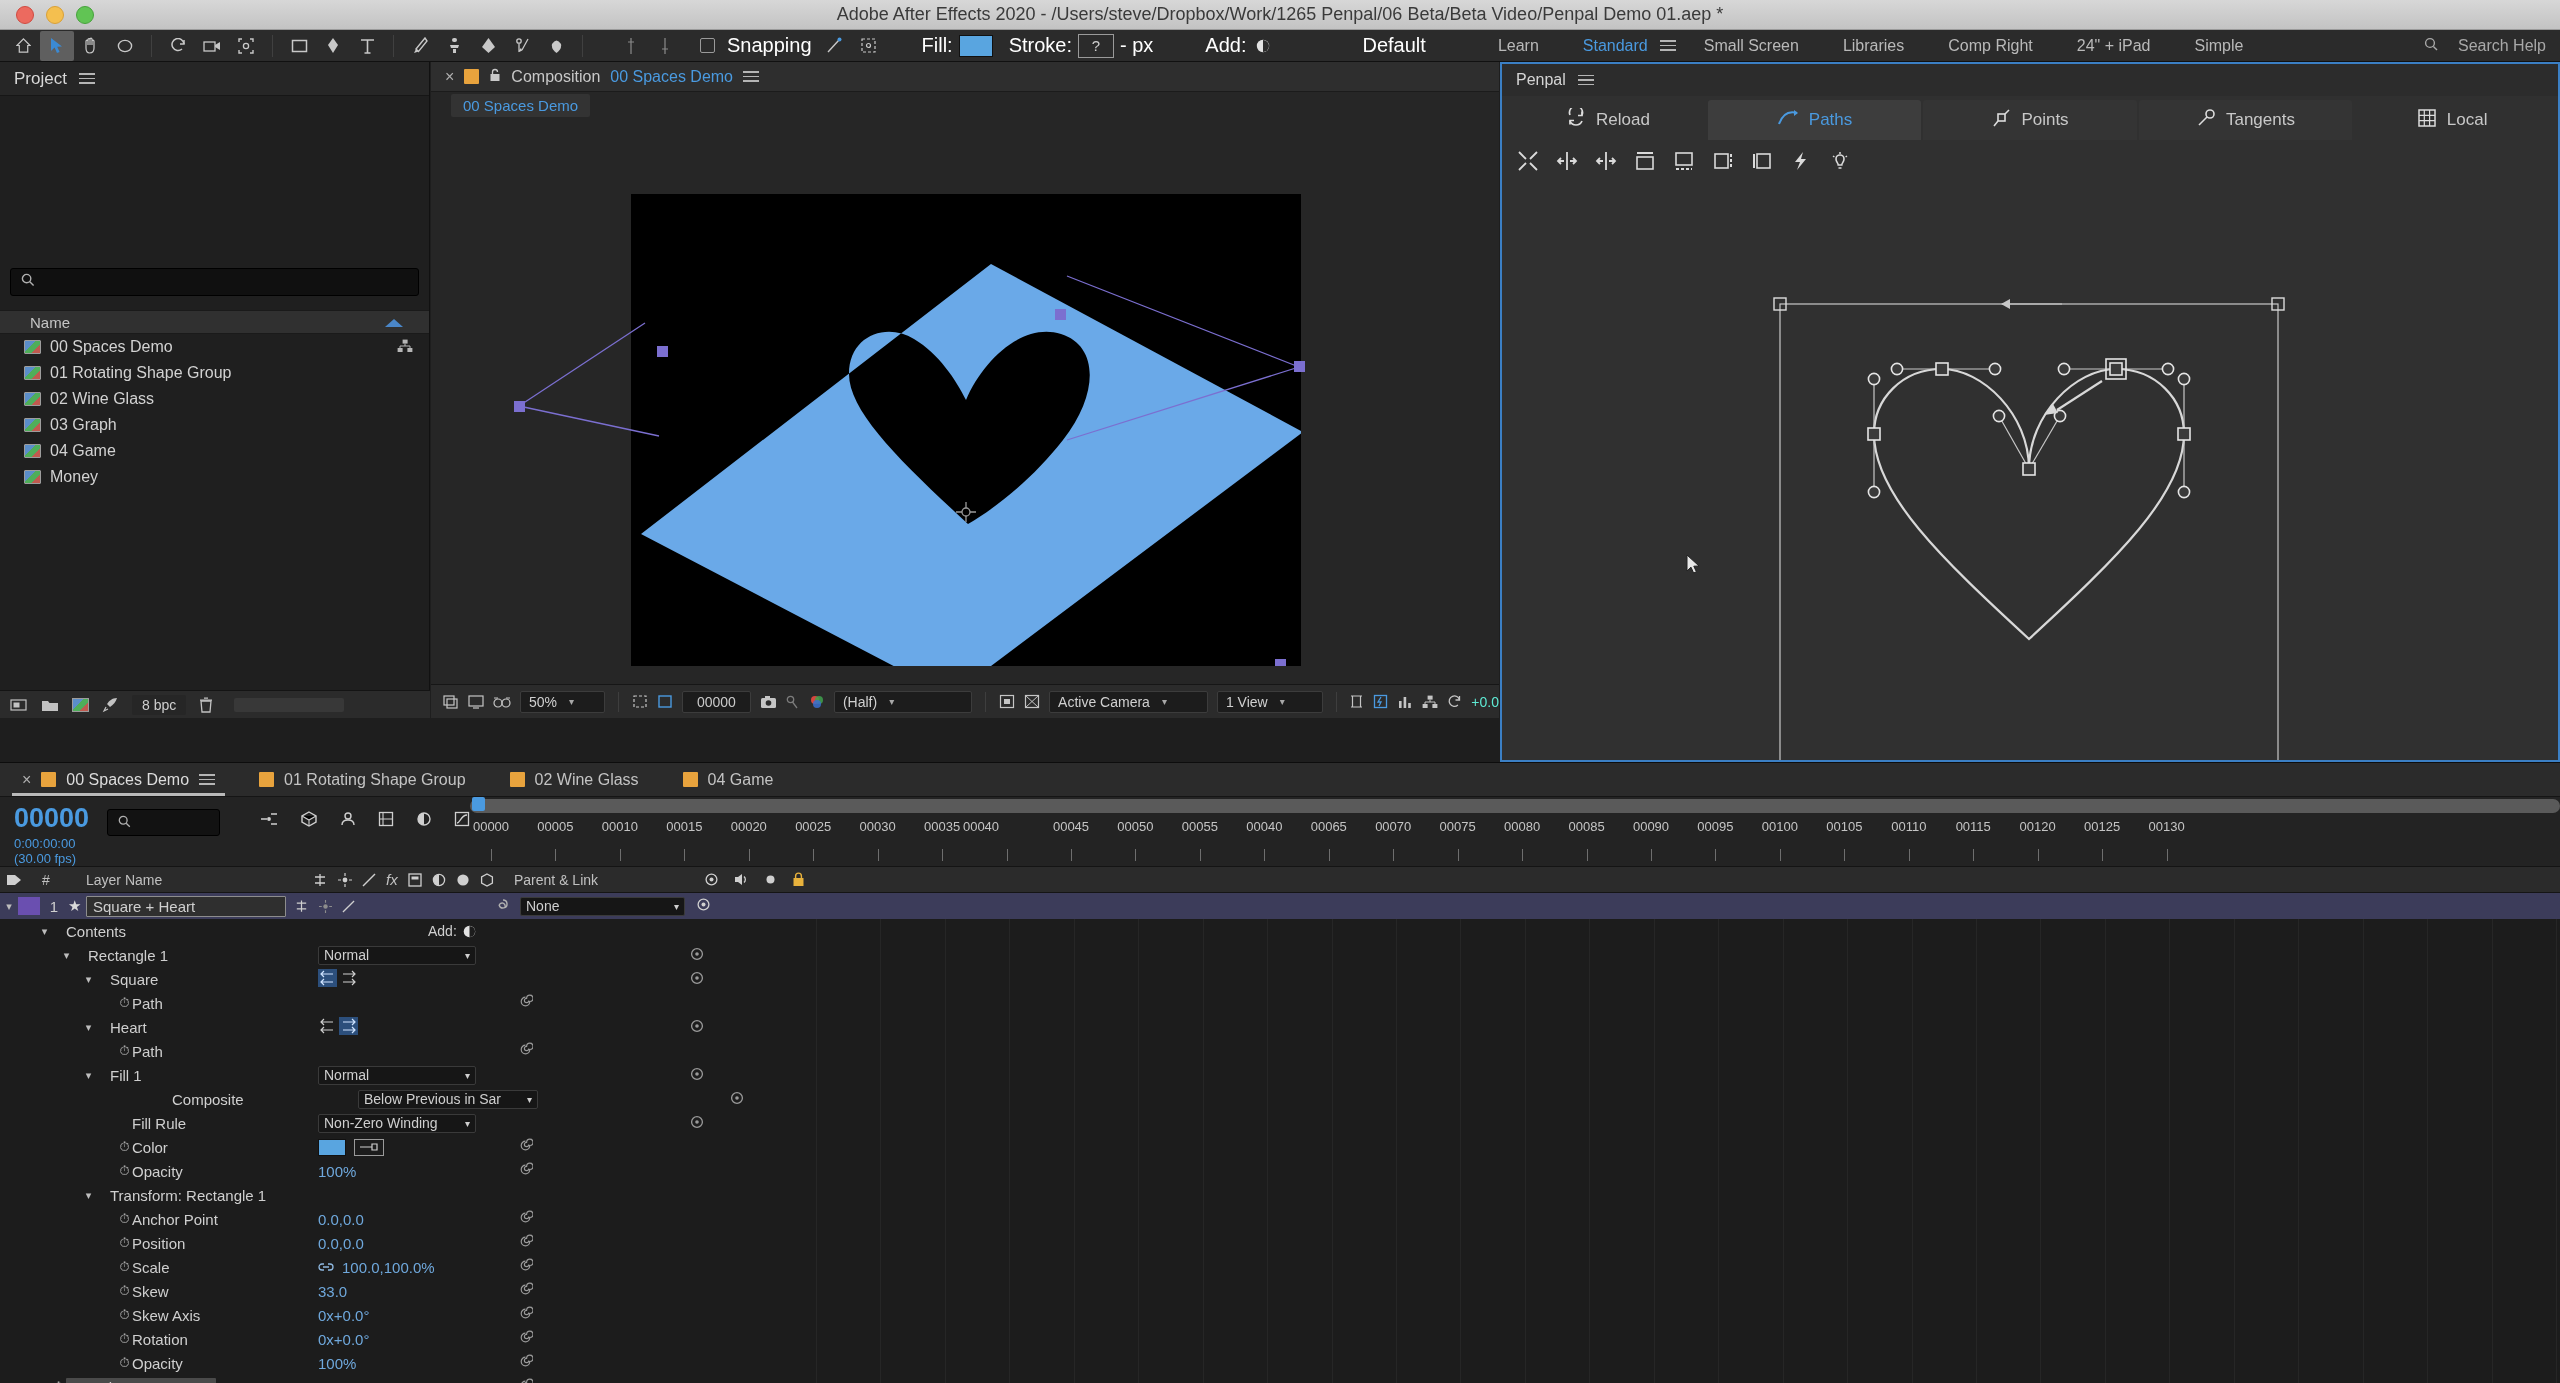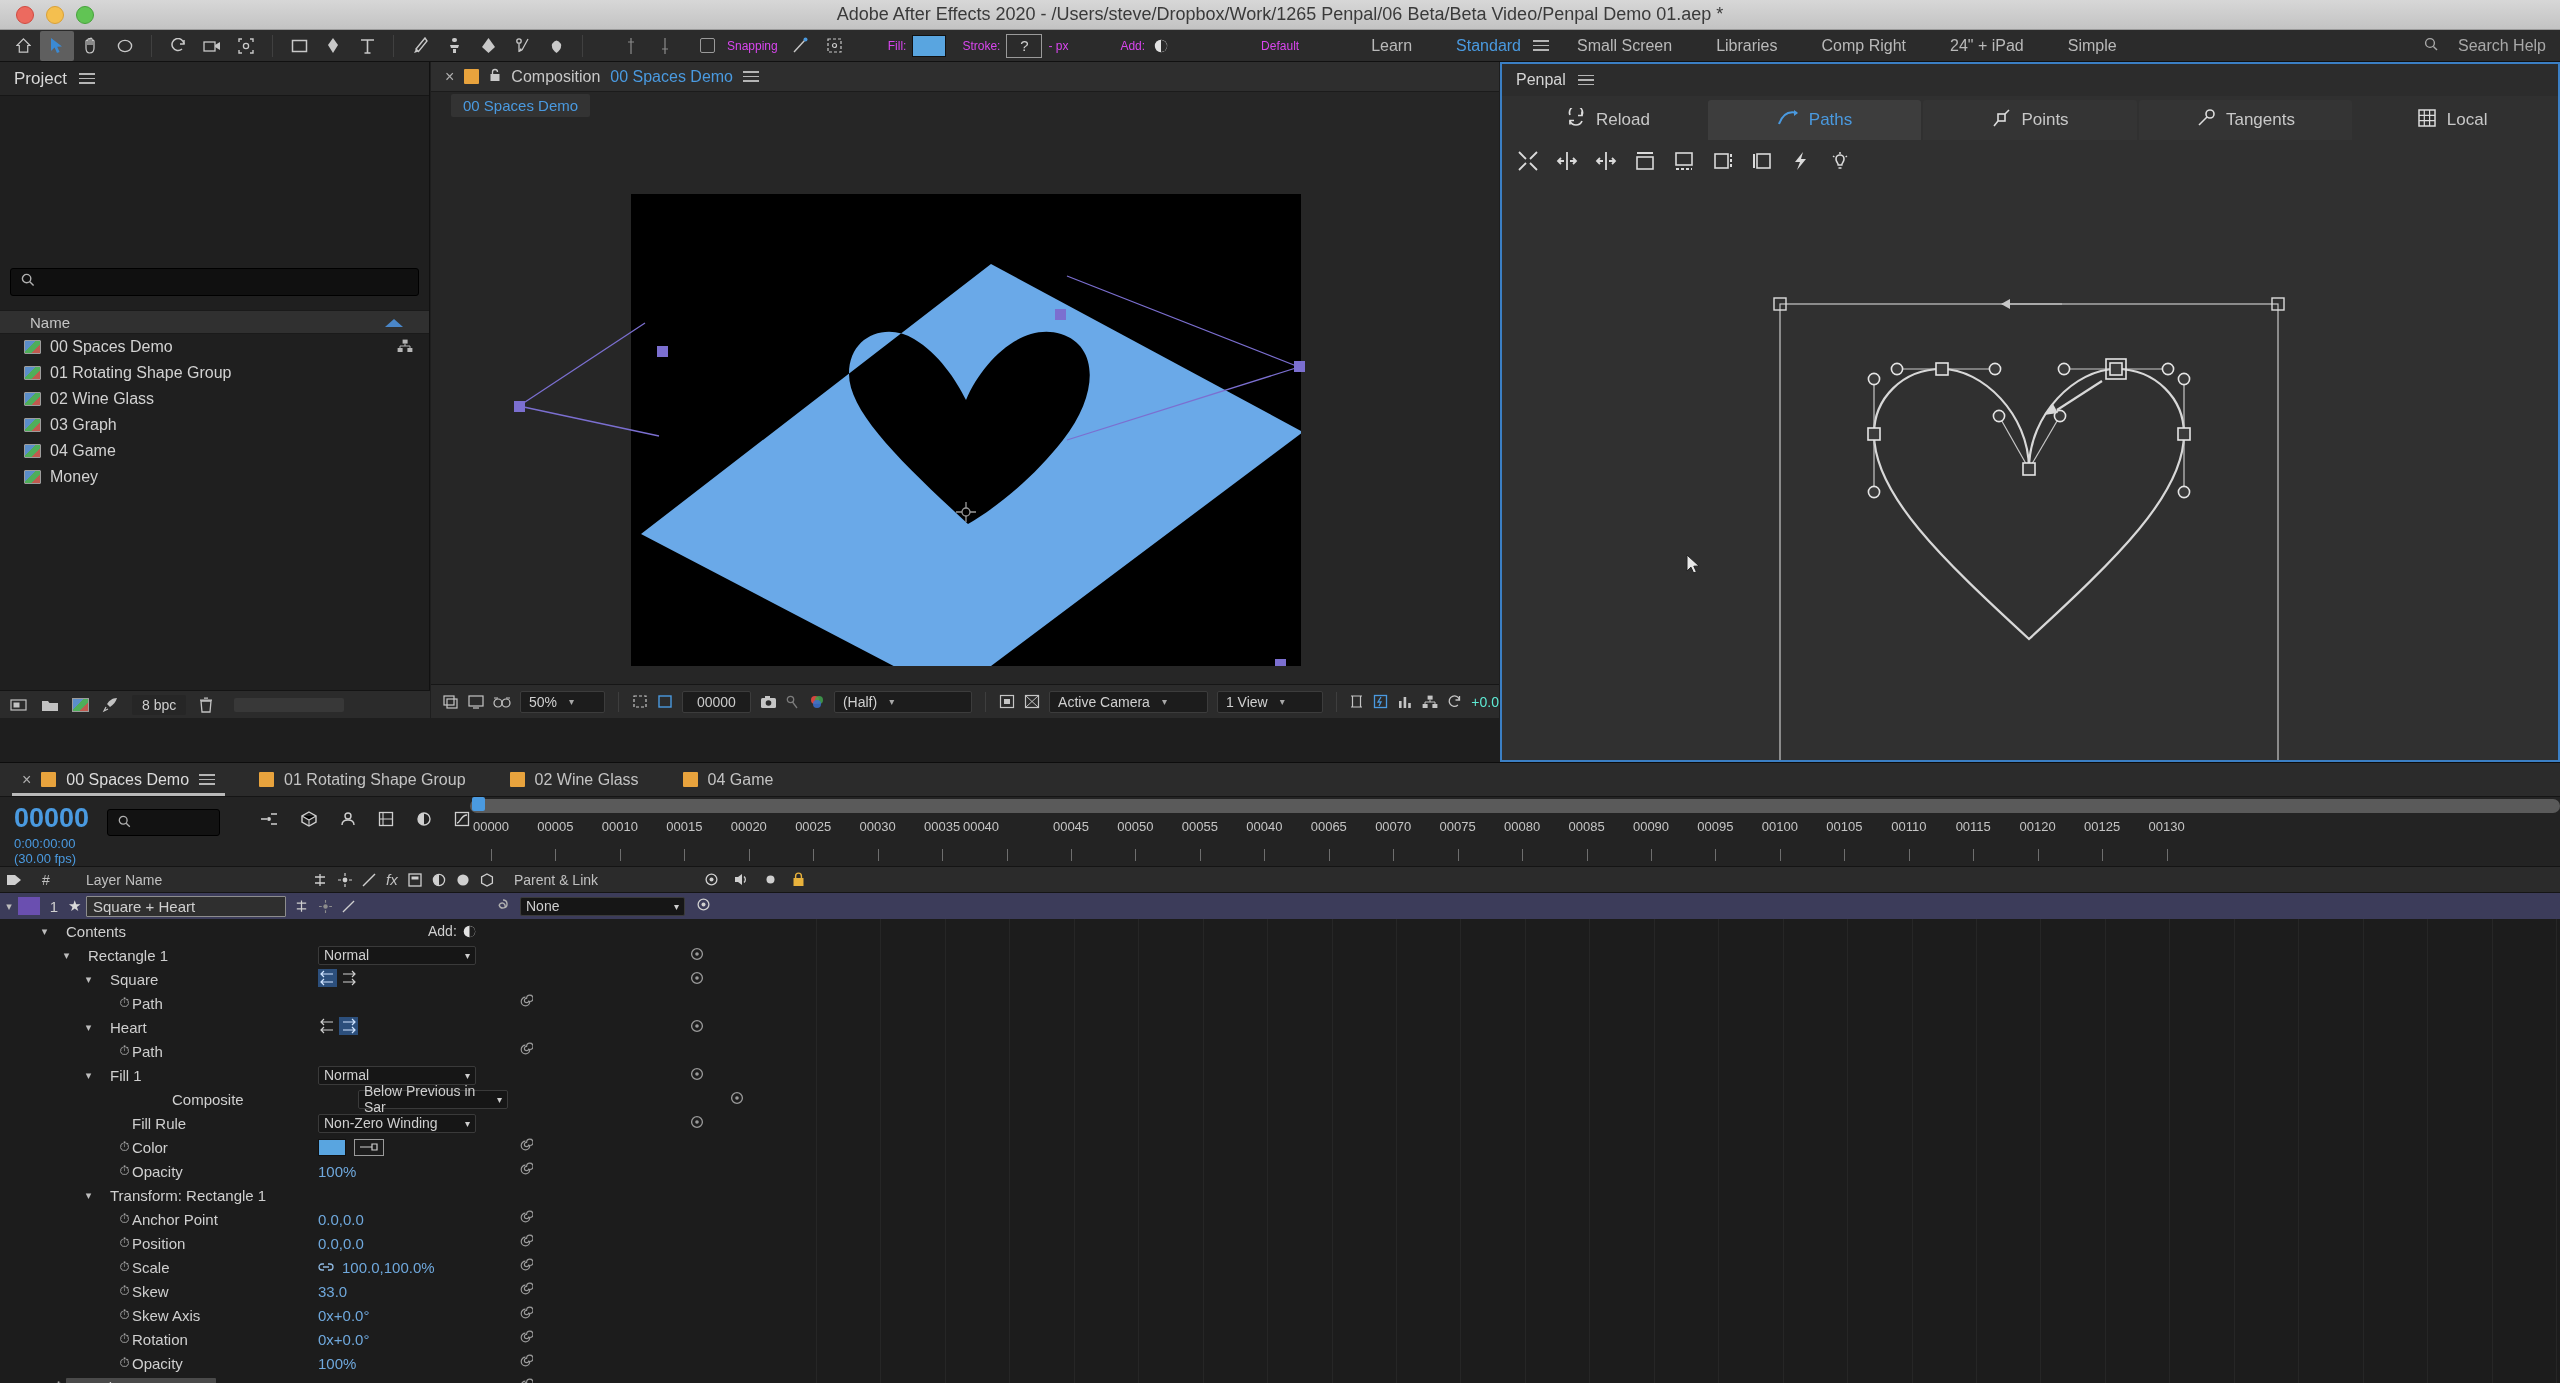--- a/index.html
+++ b/index.html
@@ -36,21 +36,21 @@
     display:flex;align-items:center;
   }
   .tgroup{display:flex;align-items:center;height:100%;}
   .tsep{width:1px;height:22px;background:#404040;margin:0 9px;}
   .tool{
     width:34px;height:30px;display:flex;align-items:center;justify-content:center;
     color:#c8c8c8;
   }
   .tool.sel{background:#5f5f5f;border-radius:2px;}
   .tool svg{display:block;}
-  .tlabel{font-size:12px;color:#d946ef;margin:0 6px;white-space:nowrap;}
+  .tlabel{font-size:20px;color:#ffffff;margin:0 6px;white-space:nowrap;}
   .chk{width:15px;height:15px;border:1.5px solid #9a9a9a;border-radius:2px;margin-right:6px;}
   .swatch{width:34px;height:22px;background:#59a5e0;border:1px solid #111;}
   .strokebox{
     width:36px;height:24px;border:1.5px solid #9a9a9a;display:flex;
     align-items:center;justify-content:center;font-size:15px;color:#cfcfcf;
   }
   .wslink{font-size:16px;color:#b9b9b9;padding:0 22px;white-space:nowrap;}
   .wslink.active{color:#4a9ae0;}
   #searchhelp{
     display:flex;align-items:center;gap:20px;margin-left:auto;margin-right:14px;
@@ -1172,21 +1172,21 @@
               <circle cx="7" cy="7" r="5.4" fill="none" stroke="#9a9a9a" stroke-width="1.3"></circle>
               <circle cx="7" cy="7" r="1.8" fill="#9a9a9a"></circle>
             </svg></span>
         </div>
         <div class="lrow" style="position: relative; margin-left: 40px;">
           <span style="display:inline-block;width:104px"></span>
           <span class="twirl"></span>
           <span class="stopw"></span>
           <span class="" style="display:inline-block;min-width:150px;">Composite</span>
           <span style="position:absolute;left:318px;display:flex;align-items:center;gap:8px;">
-            <span class="dd" style="width:150px;">
+            <span class="dd" style="width:180px;text-align:center;">
               <span>Below Previous in Sar</span>
               <span style="font-size:10px;">▾</span>
             </span>
           </span>
           <span style="position:absolute;left:690px;" class="graphbtn"><svg width="14" height="14" viewBox="0 0 14 14">
               <circle cx="7" cy="7" r="5.4" fill="none" stroke="#9a9a9a" stroke-width="1.3"></circle>
               <circle cx="7" cy="7" r="1.8" fill="#9a9a9a"></circle>
             </svg></span>
         </div>
         <div class="lrow" style="position: relative;">

